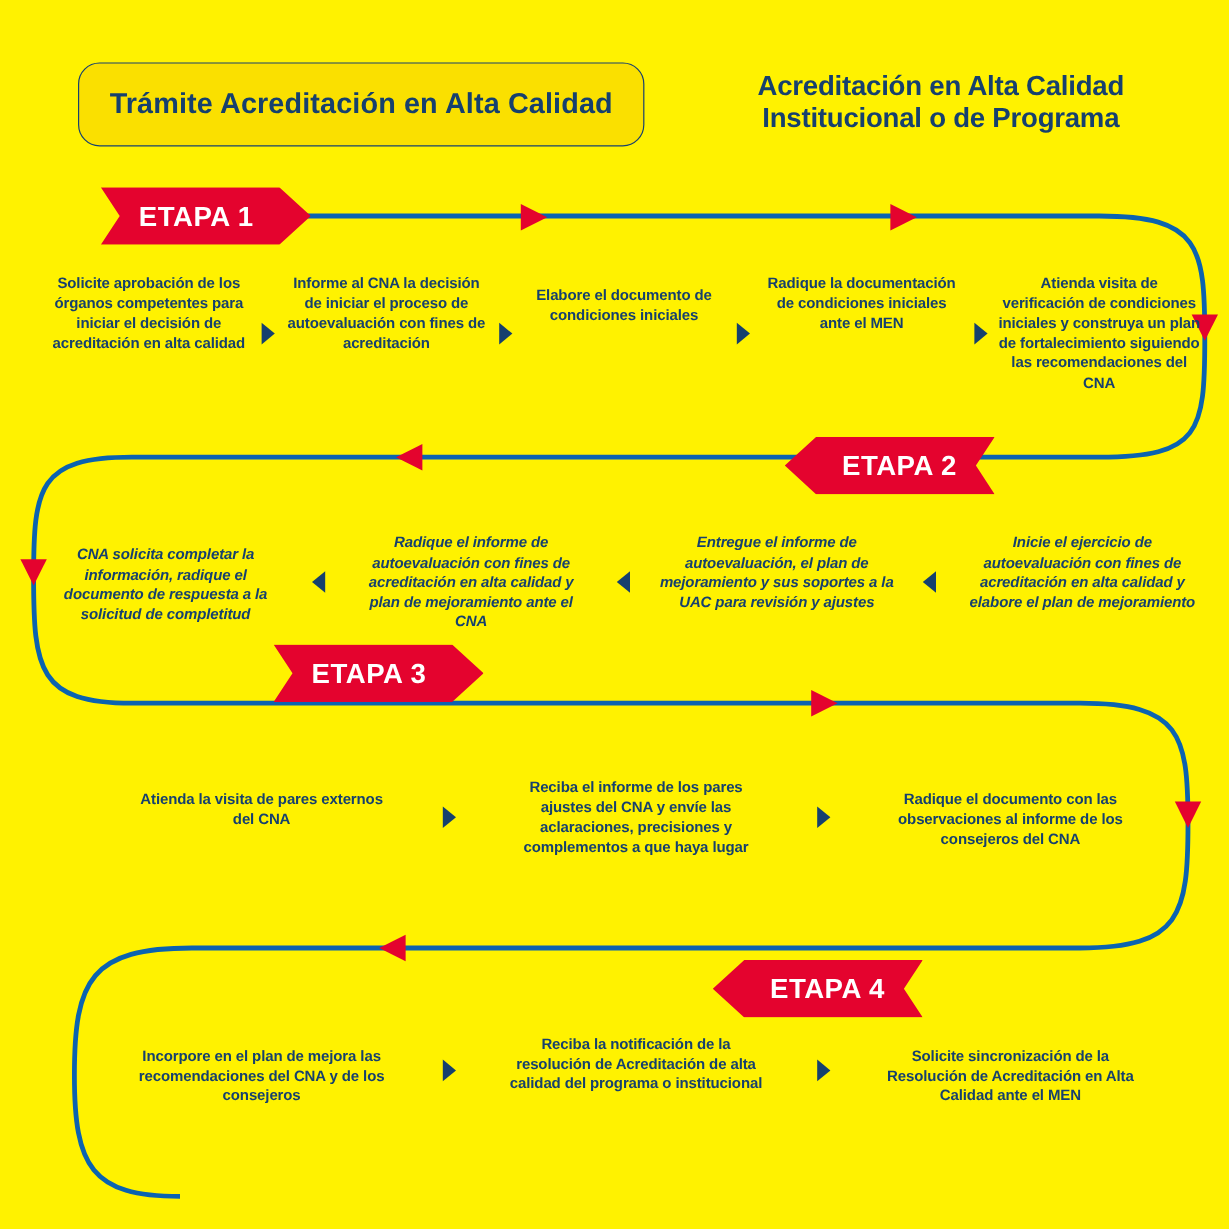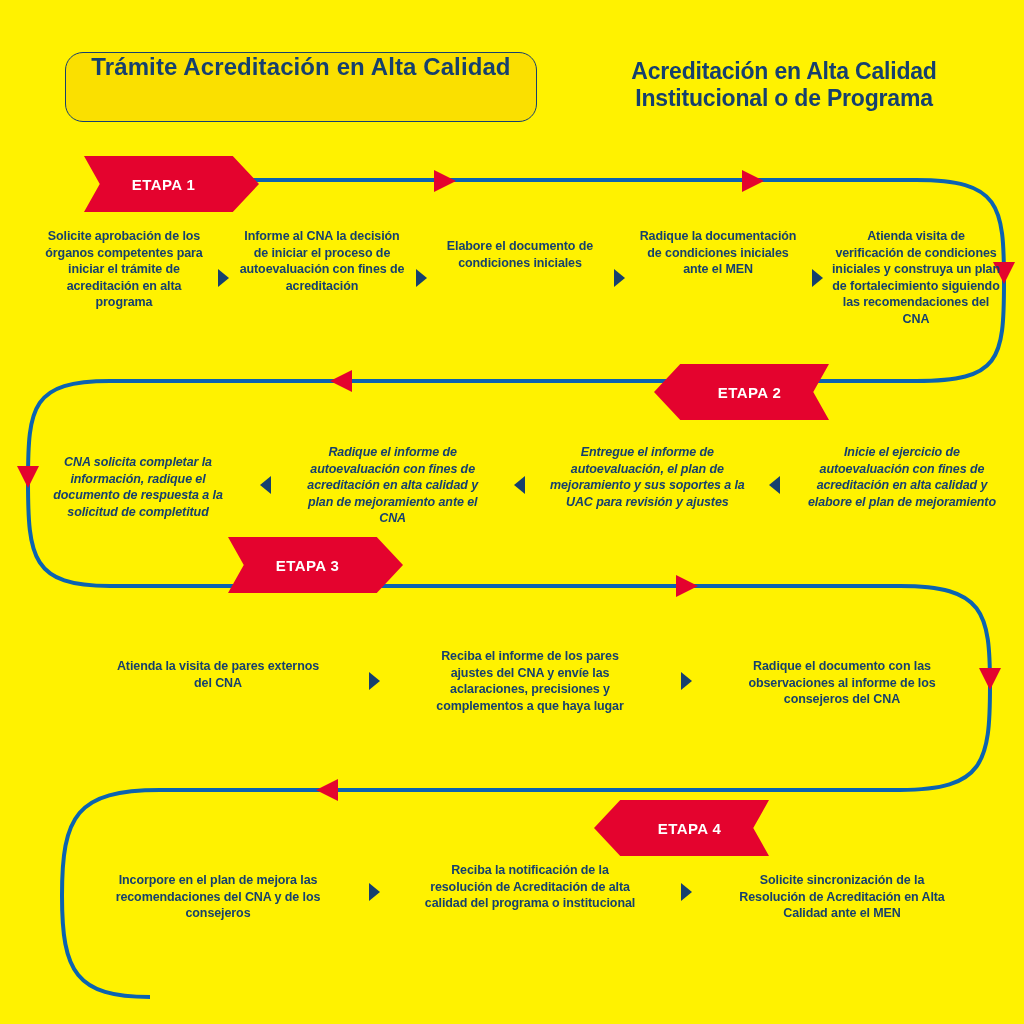--- a/index.html
+++ b/index.html
@@ -15,38 +15,38 @@
   
   #flowsvg{position:absolute;left:0;top:0;width:1024px;height:1024px;pointer-events:none;}
 
   
   .title-box{
     position:absolute;left:65px;top:52px;width:472px;height:70px;
     background:#FAE000;
     border:1.5px solid #16406E;
     border-radius:18px;
     box-sizing:border-box;
-    display:flex;align-items:flex-start;justify-content:center;
+    display:flex;align-items:center;justify-content:center;
   }
   .title-box span{
     color:#16406E;font-weight:bold;font-size:24px;letter-spacing:.1px;
     white-space:nowrap;
   }
   .header-right{
     position:absolute;left:560px;top:58px;width:448px;
     text-align:center;color:#16406E;font-weight:bold;font-size:23px;
     line-height:1.18;letter-spacing:-.2px;
   }
   .header-right div{white-space:nowrap;}
 
   
   .etapa{
-    position:absolute;height:56px;background:#E4032E;
+    position:absolute;height:48px;background:#E4032E;
     display:flex;align-items:center;justify-content:center;
-    color:#ffffff;font-weight:bold;font-size:15px;letter-spacing:.4px;
+    color:#ffffff;font-weight:bold;font-size:23px;letter-spacing:.4px;
     box-sizing:border-box;
   }
   .etapa.right{
     
     clip-path:polygon(0 0, 85% 0, 100% 50%, 85% 100%, 0 100%, 9% 50%);
     padding-right:16px;
   }
   .etapa.left{
     
     clip-path:polygon(15% 0, 100% 0, 91% 50%, 100% 100%, 15% 100%, 0 50%);
@@ -135,21 +135,21 @@
     <span>ETAPA 2</span>
   </div>
   <div class="etapa right" id="etapa3">
     <span>ETAPA 3</span>
   </div>
   <div class="etapa left" id="etapa4">
     <span>ETAPA 4</span>
   </div>
 
   <div class="row" id="row1">
-    <div class="step">Solicite aprobación de los órganos competentes para iniciar el trámite de acreditación en alta programa</div>
+    <div class="step">Solicite aprobación de los órganos competentes para iniciar el decisión de acreditación en alta calidad</div>
     <div class="sep r">
         <i class="tri"></i>
       </div>
     <div class="step">Informe al CNA la decisión de iniciar el proceso de autoevaluación con fines de acreditación</div>
     <div class="sep r">
         <i class="tri"></i>
       </div>
     <div class="step step-pad">Elabore el documento de condiciones iniciales</div>
     <div class="sep r">
         <i class="tri"></i>

